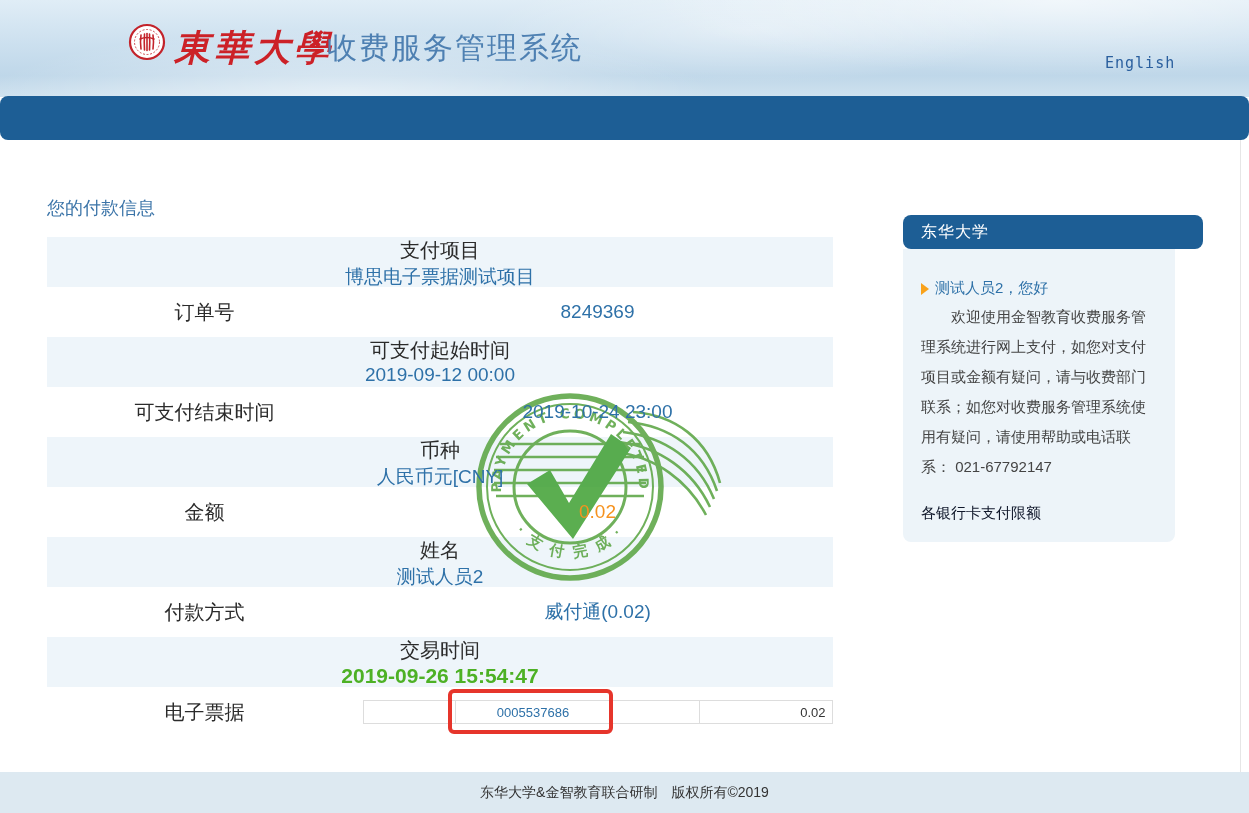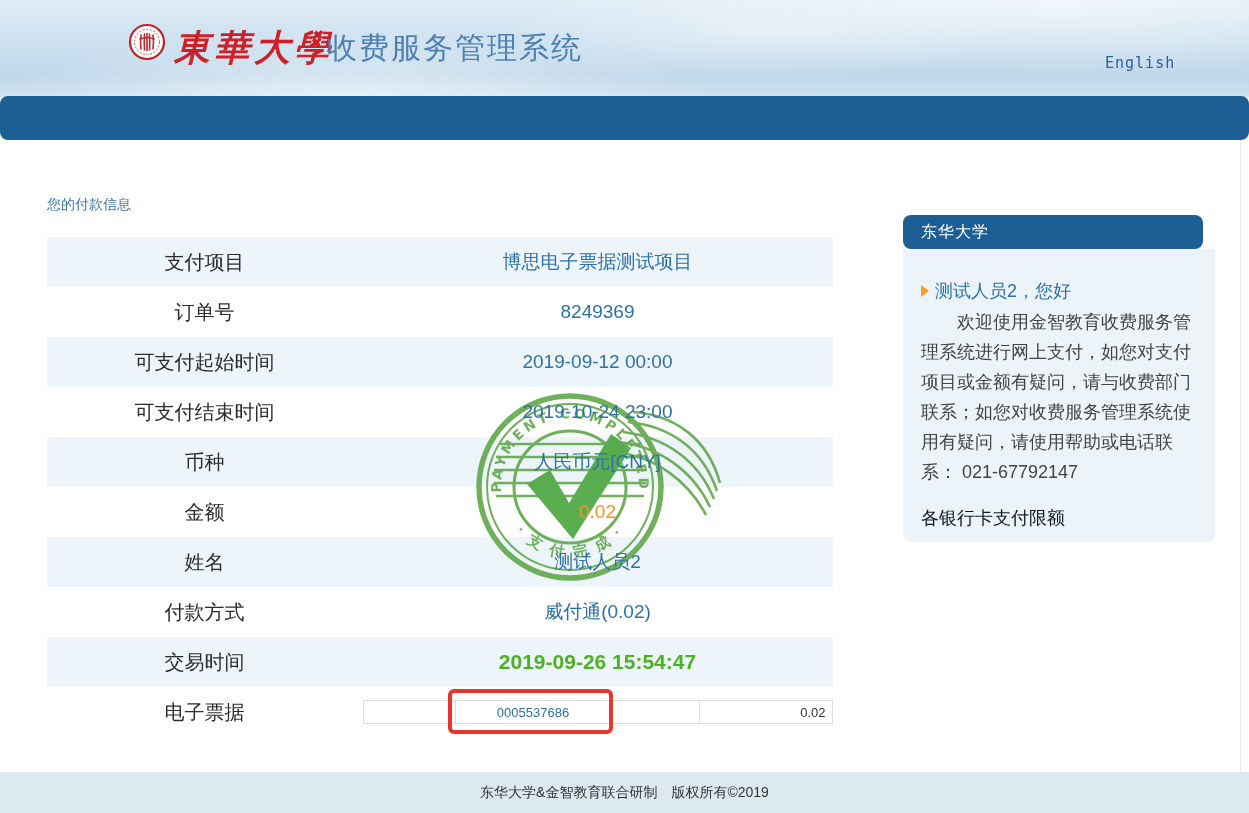--- a/index.html
+++ b/index.html
@@ -33,26 +33,26 @@
     text-decoration:none; letter-spacing:1px; cursor:pointer;
   }
   
   .navbar {
     position:absolute; top:96px; left:0; width:1249px; height:44px;
     background:#1d5e95; border-radius:8px;
   }
   
   .section-title {
     position:absolute; left:47px; top:196px;
-    font-size:14px; color:#3b74a8;
+    font-size:18px; color:#3b74a8;
   }
   
   .pay-table { position:absolute; left:47px; top:237px; width:786px; }
   .row { display:flex; height:50px; align-items:center; }
-  .row.odd { background:#eef5fa; }
+  .row.odd { background:#eef5fa;flex-direction:column; }
   .row .lbl {
     width:315px; text-align:center; font-size:20px; color:#2b2b2b; font-weight:500;
   }
   .row .val {
     flex:1; text-align:center; font-size:19px; color:#2e71a8;
     position:relative; z-index:2;
   }
   .val.orange { color:#f6921e; }
   .val.green  { color:#4db125; font-weight:bold; font-size:21px; }
   
@@ -74,23 +74,23 @@
   }
   
   .stamp { position:absolute; left:470px; top:387px; z-index:1; pointer-events:none; opacity:.85; }
   
   .sidebar-header {
     position:absolute; left:903px; top:215px; width:300px; height:34px;
     background:#1d5e95; border-radius:8px; color:#fff; font-size:16px;
     line-height:34px; padding-left:18px; letter-spacing:1px;
   }
   .sidebar-body {
-    position:absolute; left:903px; top:249px; width:312px; height:293px;
+    position:absolute; left:903px; top:249px; width:272px; height:293px;
     background:#edf4f9; border-radius:0 0 8px 8px; padding:30px 18px 0 18px;
-    font-size:18px; color:#444;
+    font-size:15px; color:#444;
   }
   .greeting { display:flex; align-items:center; margin-bottom:4px; }
   .arrow {
     width:0; height:0; border-left:8px solid #f9a21b;
     border-top:6px solid transparent; border-bottom:6px solid transparent; margin-right:6px;
   }
   .greet-link { color:#2e71a8; text-decoration:none; cursor:pointer; }
   .tip-text { line-height:30px; text-indent:2em; }
   .limit-link { color:#0f172a; text-decoration:none; cursor:pointer; display:inline-block; margin-top:16px; line-height:30px; }
   .side-edge { position:absolute; left:1240px; top:140px; width:1px; height:632px; background:#e6e6e6; }

